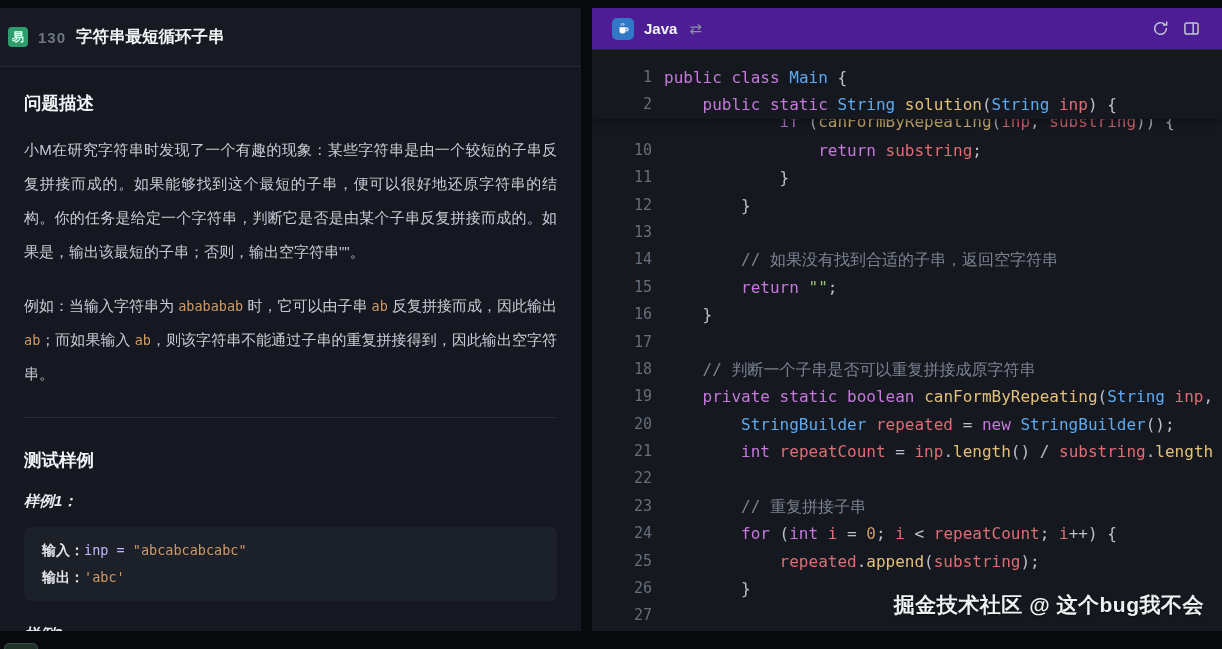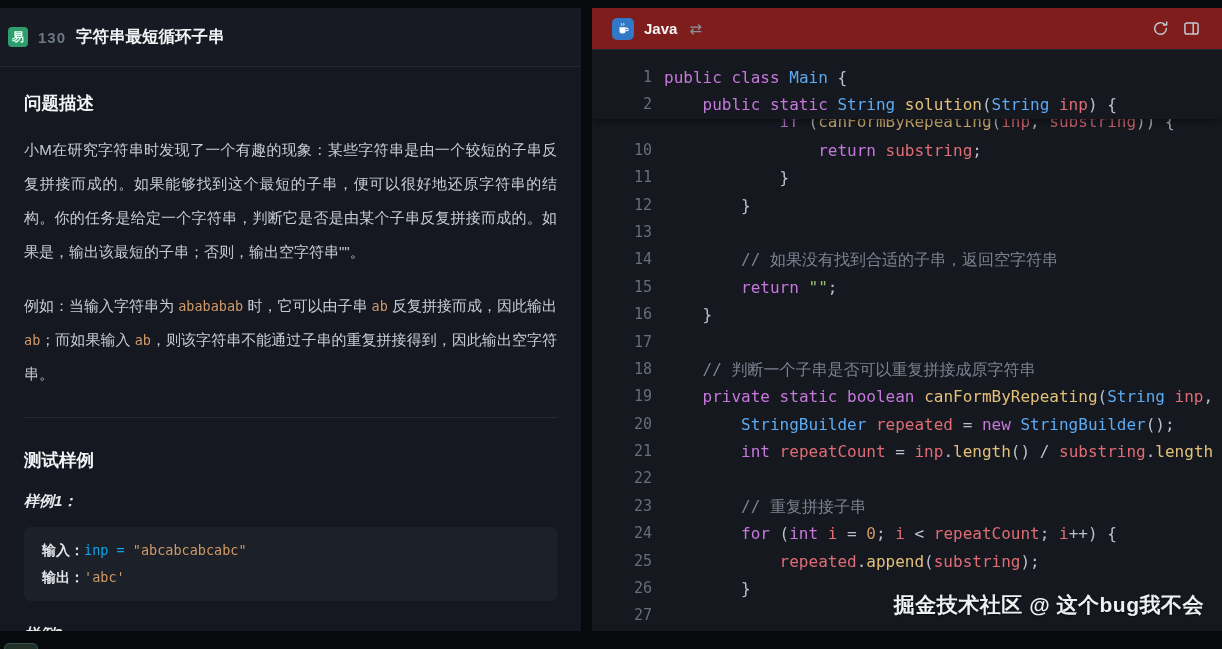--- a/index.html
+++ b/index.html
@@ -35,27 +35,27 @@
     font-family:"DejaVu Sans Mono","Liberation Mono",monospace;
     font-size:13.5px; color:#d19a66;
   }
   hr.sec-divider { border:none; border-top:1px solid #272b33; margin:26px 0 30px 0; }
   .sample-label { font-style:italic; font-weight:700; font-size:15px; color:#e8eaee; margin:20px 0 16px 0; }
   .sample-block {
     background:#1c2028; border-radius:6px; padding:10px 18px; margin-bottom:24px;
     font-family:"DejaVu Sans Mono","Liberation Mono",monospace; font-size:13.5px; line-height:27px;
   }
   .sample-line .s-label { color:#e3e6ea; font-family:"Liberation Sans",sans-serif; font-size:14px;font-weight:bold; }
-  .sample-line .s-code { color:#0ea5e9;text-align:center; }
+  .sample-line .s-code { color:#c4b5fd;text-align:center; }
   .sample-line .s-str { color:#d19a66; }
 
   
   .editor-header {
     height:42px; flex:0 0 auto; display:flex; align-items:center; gap:10px;
-    padding:16px 20px; background:#7f1d1d; border-bottom:1px solid #242832;
+    padding:16px 20px; background:#4c1d95; border-bottom:1px solid #242832;
   }
   .java-icon {
     width:22px; height:22px; border-radius:5px; background:#3178c6;
     display:flex; align-items:center; justify-content:center; flex:0 0 auto;
   }
   .lang-label { color:#f2f4f6; font-size:15px; font-weight:700; cursor:pointer; }
   .swap-icon { color:#8b939e; font-size:15px; cursor:pointer; margin-left:2px; }
   .hdr-spacer { flex:1; }
   .icon-btn { background:none; border:none; cursor:pointer; padding:2px; display:flex; align-items:center; }
 

